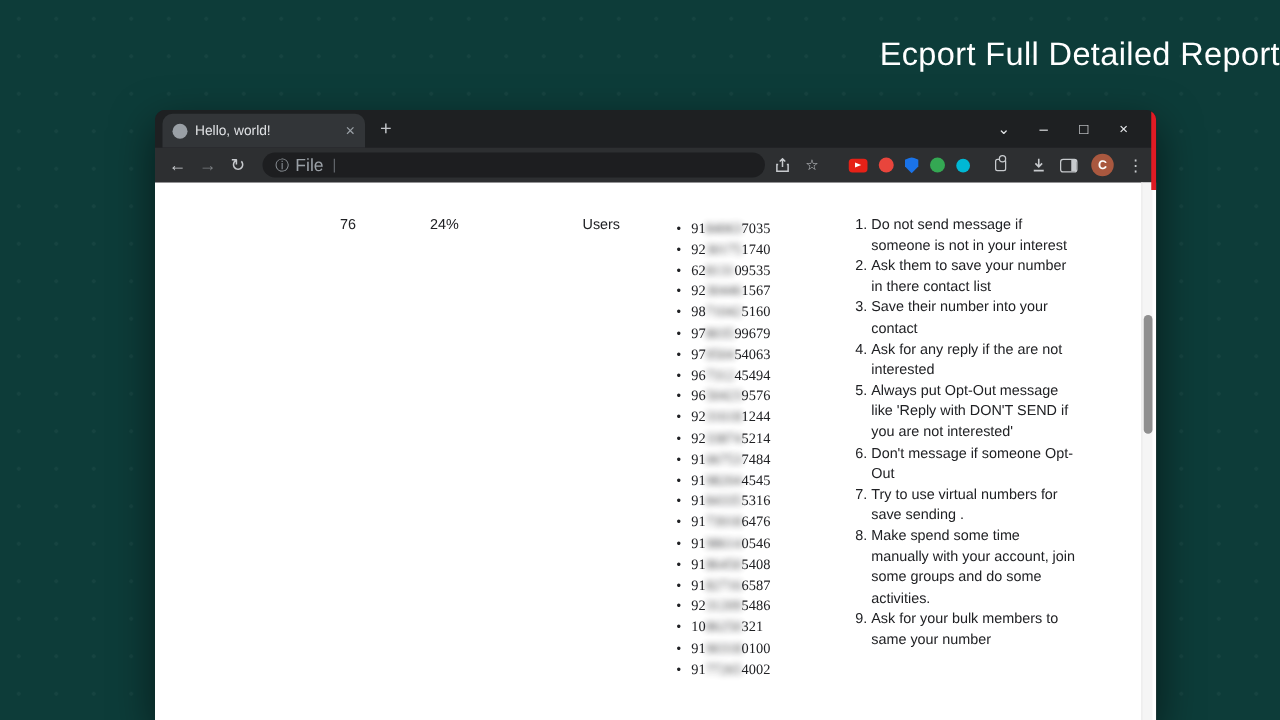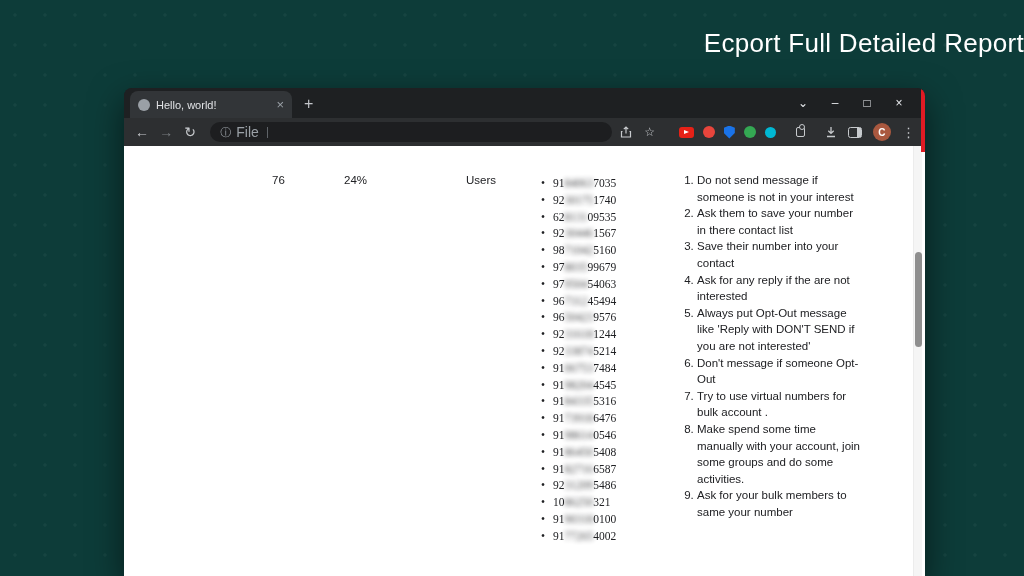--- a/index.html
+++ b/index.html
@@ -234,21 +234,21 @@
           <li>Ask them to save your number in there contact list</li>
 
           <li>Save their number into your contact</li>
 
           <li>Ask for any reply if the are not interested</li>
 
           <li>Always put Opt-Out message like 'Reply with DON'T SEND if you are not interested'</li>
 
           <li>Don't message if someone Opt-Out</li>
 
-          <li>Try to use virtual numbers for bulk account .</li>
+          <li>Try to use virtual numbers for save sending .</li>
 
           <li>Make spend some time manually with your account, join some groups and do some activities.</li>
 
           <li>Ask for your bulk members to same your number</li>
         </ol>
     </div>
 
     <div class="page-scrollbar">
       <div class="thumb"></div>
     </div>

